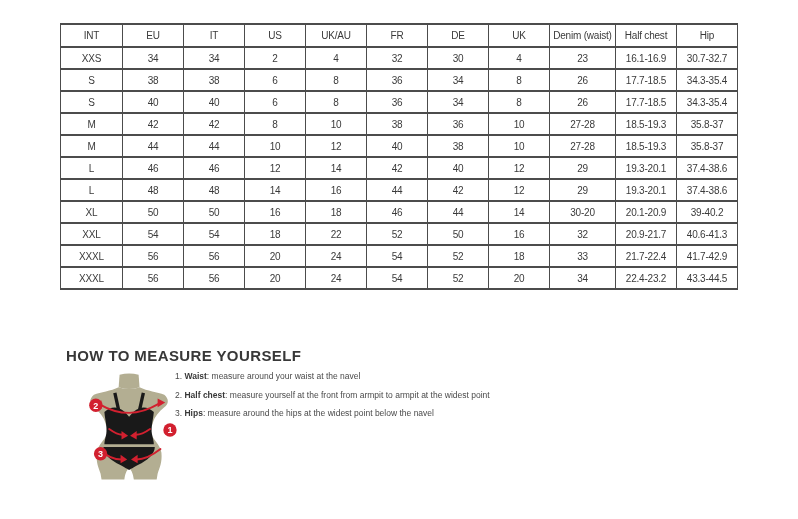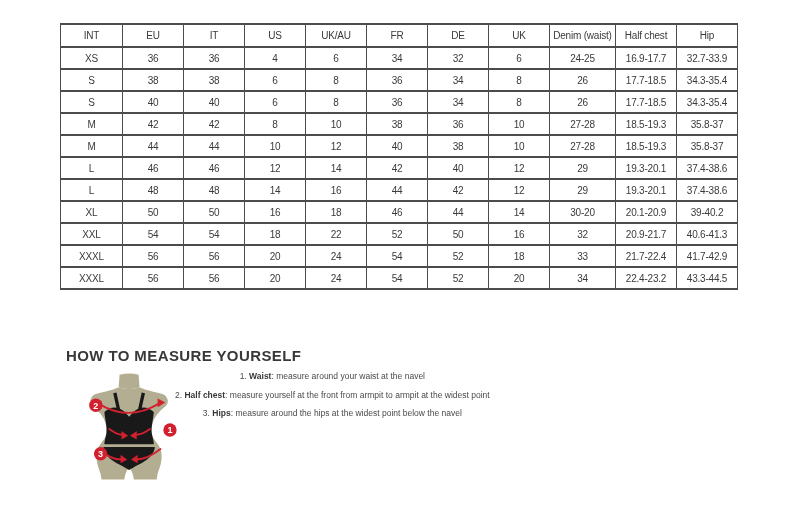--- a/index.html
+++ b/index.html
@@ -61,21 +61,20 @@
     width: 102px;
     height: 116px;
   }
   .steps {
     position: absolute;
     left: 175px;
     top: 371px;
     font-size: 8.5px;
     line-height: 11.5px;
     color: #4a4a4a;
-    text-align: center;
   }
   .step { margin-bottom: 7px; white-space: nowrap; }
   .step b { color: #383838; }
   svg text.badge-num {
     font-family: "Liberation Sans", "DejaVu Sans", sans-serif;
     font-size: 9.5px;
     font-weight: bold;
     fill: #ffffff;
   }
 </style>
@@ -108,31 +107,31 @@
           <th>FR</th>
           <th>DE</th>
           <th>UK</th>
           <th>Denim (waist)</th>
           <th>Half chest</th>
           <th>Hip</th>
         </tr>
       </thead>
     <tbody>
         <tr>
-          <td>XS</td>
-          <td>36</td>
-          <td>36</td>
+          <td>XXS</td>
+          <td>34</td>
+          <td>34</td>
+          <td>2</td>
           <td>4</td>
-          <td>6</td>
-          <td>34</td>
           <td>32</td>
-          <td>6</td>
-          <td>24-25</td>
-          <td>16.9-17.7</td>
-          <td>32.7-33.9</td>
+          <td>30</td>
+          <td>4</td>
+          <td>23</td>
+          <td>16.1-16.9</td>
+          <td>30.7-32.7</td>
         </tr>
         <tr>
           <td>S</td>
           <td>38</td>
           <td>38</td>
           <td>6</td>
           <td>8</td>
           <td>36</td>
           <td>34</td>
           <td>8</td>

